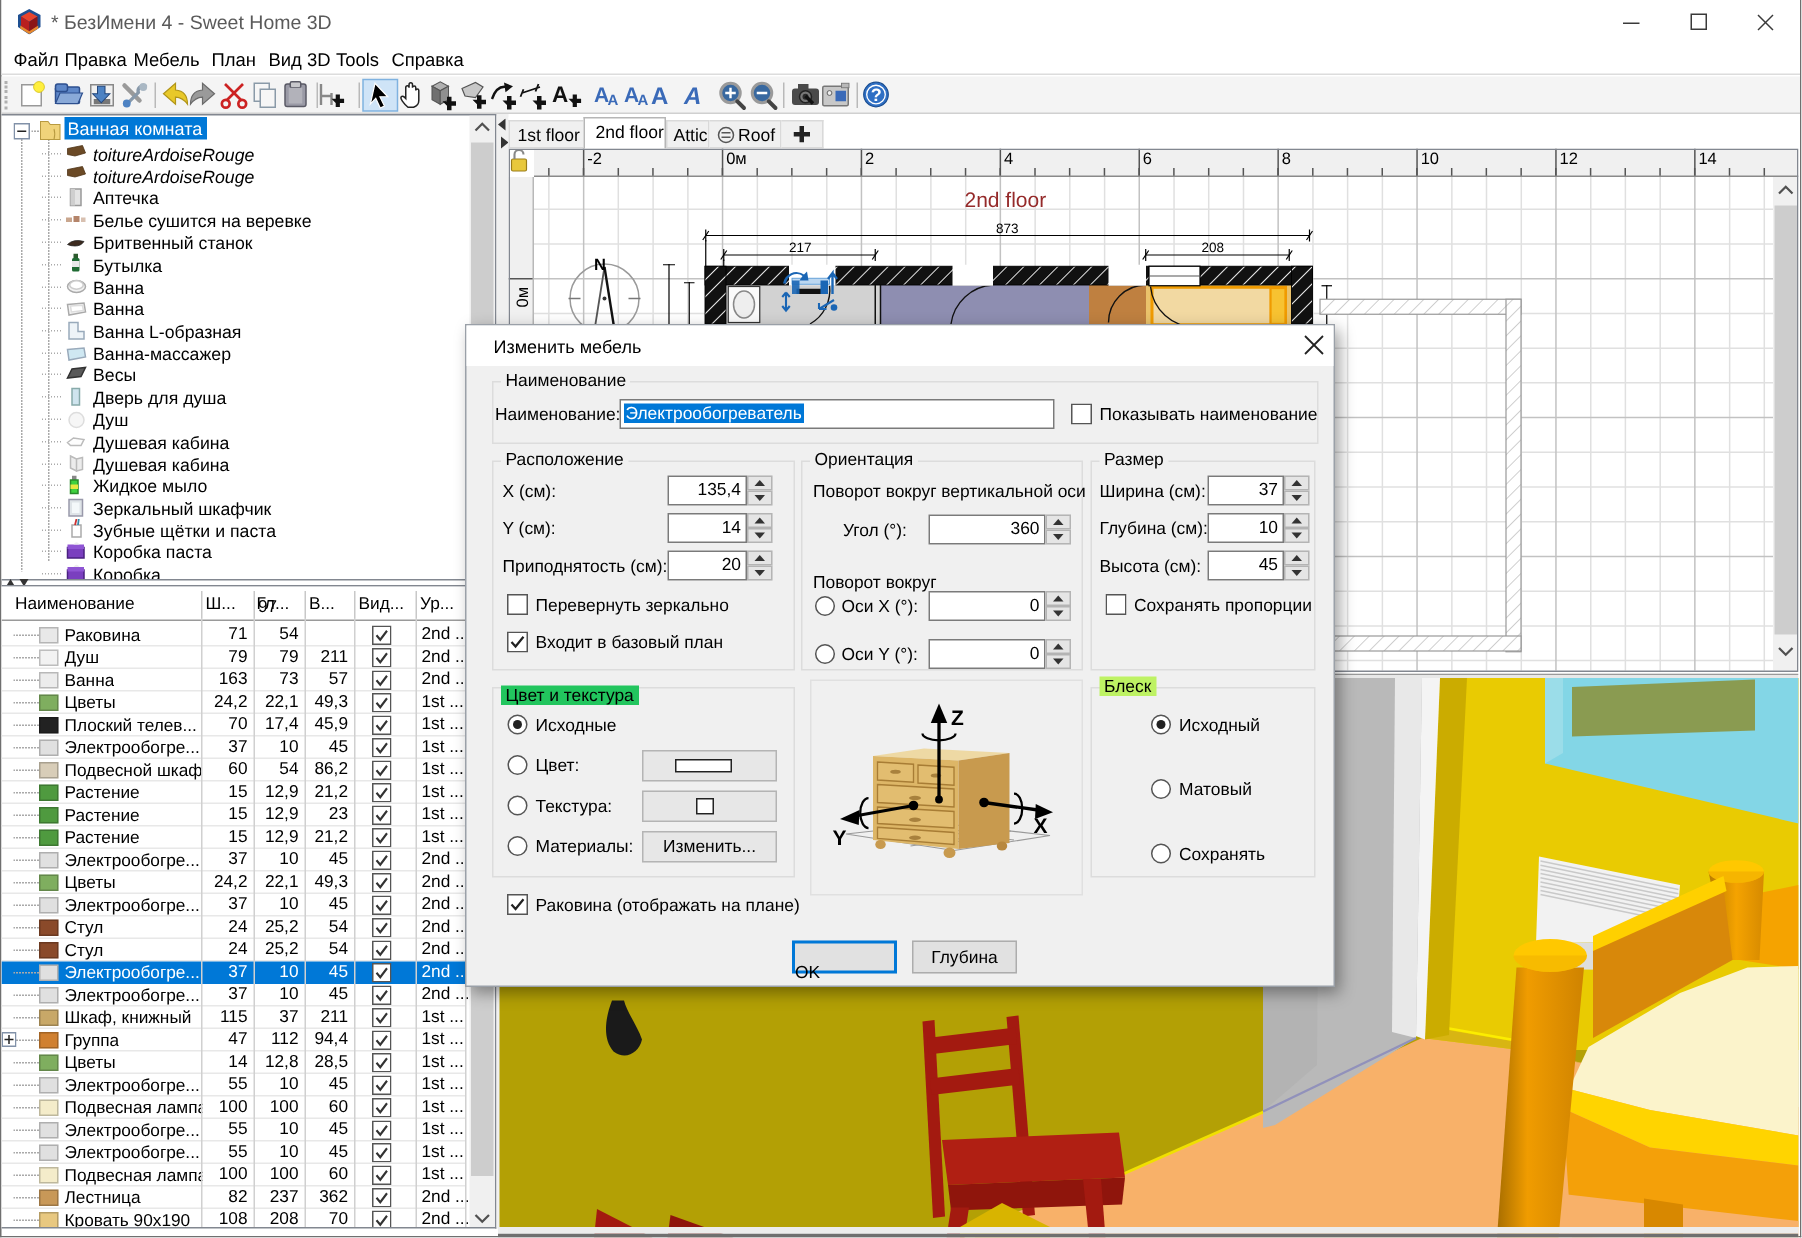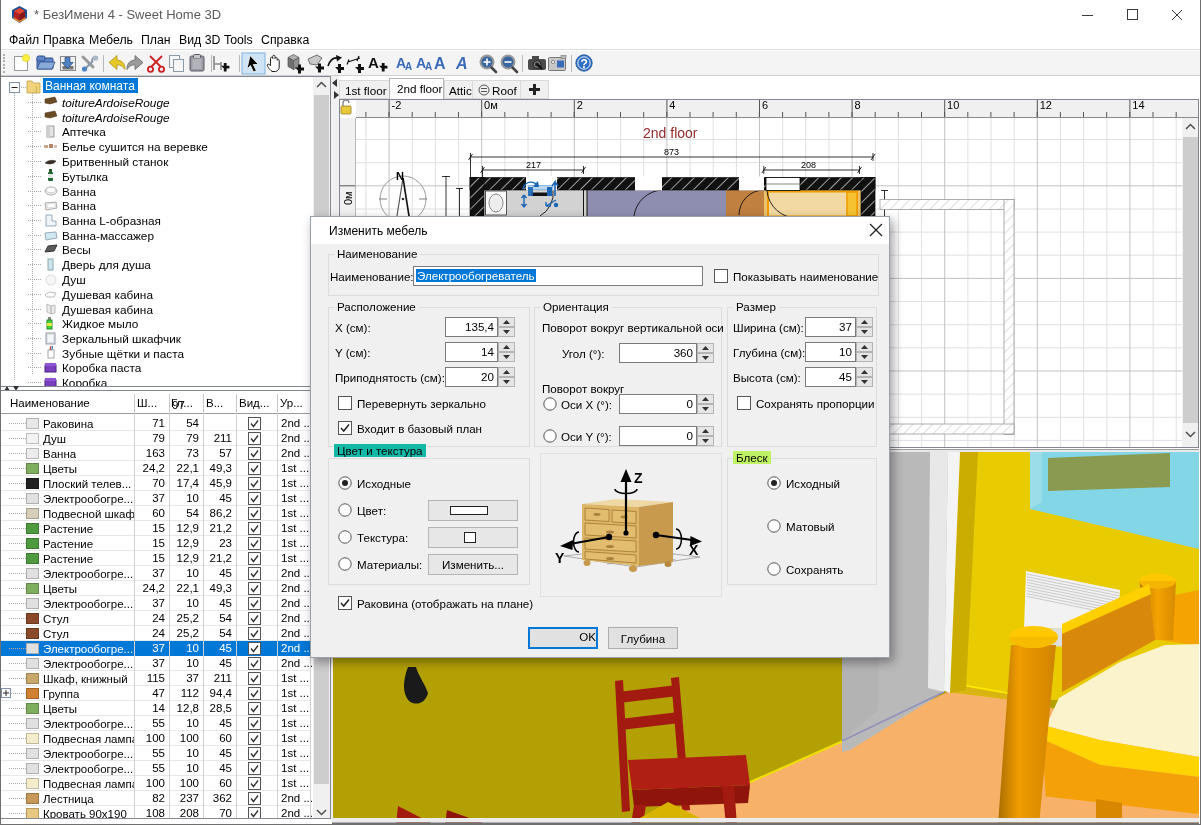--- a/index.html
+++ b/index.html
@@ -1130,21 +1130,21 @@
     <div class="a" style="left:545px;top:160px;width:17px;height:10px;background:#e5e5e5;border:1px solid #b4b4b4"></div>
     <svg class="a" style="left:545px;top:150px" width="17" height="20" viewBox="0 0 17 20">
       <polygon points="5,7 8.5,3 12,7" fill="#333"></polygon>
       <polygon points="5,13 8.5,17 12,13" fill="#333"></polygon>
     </svg>
 <svg class="a" style="left:426px;top:179px" width="14" height="14" viewBox="0 0 14 14">
       <rect x="0.5" y="0.5" width="13" height="13" fill="#fff" stroke="#555"></rect>
     </svg>
     <div class="a" style="left:445px;top:180px">Сохранять пропорции</div>
 <div class="a" style="left:17px;top:241px;width:202px;height:127px;border:1px solid #dcdcdc"></div>
-    <div class="a" style="left:23px;top:227px;background:#14b8a6;padding:0 3px">Цвет и текстура</div>
+    <div class="a" style="left:23px;top:240px;background:#22c55e;padding:0 3px">Цвет и текстура</div>
 <svg class="a" style="left:27px;top:259px" width="14" height="14" viewBox="0 0 14 14">
       <circle cx="7" cy="7" r="6.2" fill="#fff" stroke="#555"></circle>
       <circle cx="7" cy="7" r="3" fill="#222"></circle>
     </svg>
     <div class="a" style="left:46px;top:260px">Исходные</div>
 <svg class="a" style="left:27px;top:286px" width="14" height="14" viewBox="0 0 14 14">
       <circle cx="7" cy="7" r="6.2" fill="#fff" stroke="#555"></circle>
     </svg>
     <div class="a" style="left:46px;top:287px">Цвет:</div>
 <div class="a" style="left:117px;top:283px;width:90px;height:21px;background:#e7e7e7;border:1px solid #b4b4b4"></div>
@@ -1225,14 +1225,14 @@
     <div class="a" style="left:475px;top:303px">Матовый</div>
 <svg class="a" style="left:456px;top:345px" width="14" height="14" viewBox="0 0 14 14">
       <circle cx="7" cy="7" r="6.2" fill="#fff" stroke="#555"></circle>
     </svg>
     <div class="a" style="left:475px;top:346px">Сохранять</div>
 <svg class="a" style="left:27px;top:379px" width="14" height="14" viewBox="0 0 14 14">
       <rect x="0.5" y="0.5" width="13" height="13" fill="#fff" stroke="#555"></rect>
       <polyline points="3,7 5.7,10 11,3.5" fill="none" stroke="#222" stroke-width="1.5"></polyline>
     </svg>
     <div class="a" style="left:46px;top:380px">Раковина (отображать на плане)</div>
-<div class="a" style="left:217px;top:410px;width:70px;height:22px;background:#e1e1e1;border:2px solid #0078d7;text-align:right;padding-top:1px">OK</div>
+<div class="a" style="left:217px;top:410px;width:70px;height:22px;background:#e1e1e1;border:2px solid #0078d7;text-align:left;padding-top:13px">OK</div>
 <div class="a" style="left:297px;top:410px;width:70px;height:22px;background:#e1e1e1;border:1px solid #adadad;text-align:center;padding-top:4px">Глубина</div>
 </div>
 </body></html>

